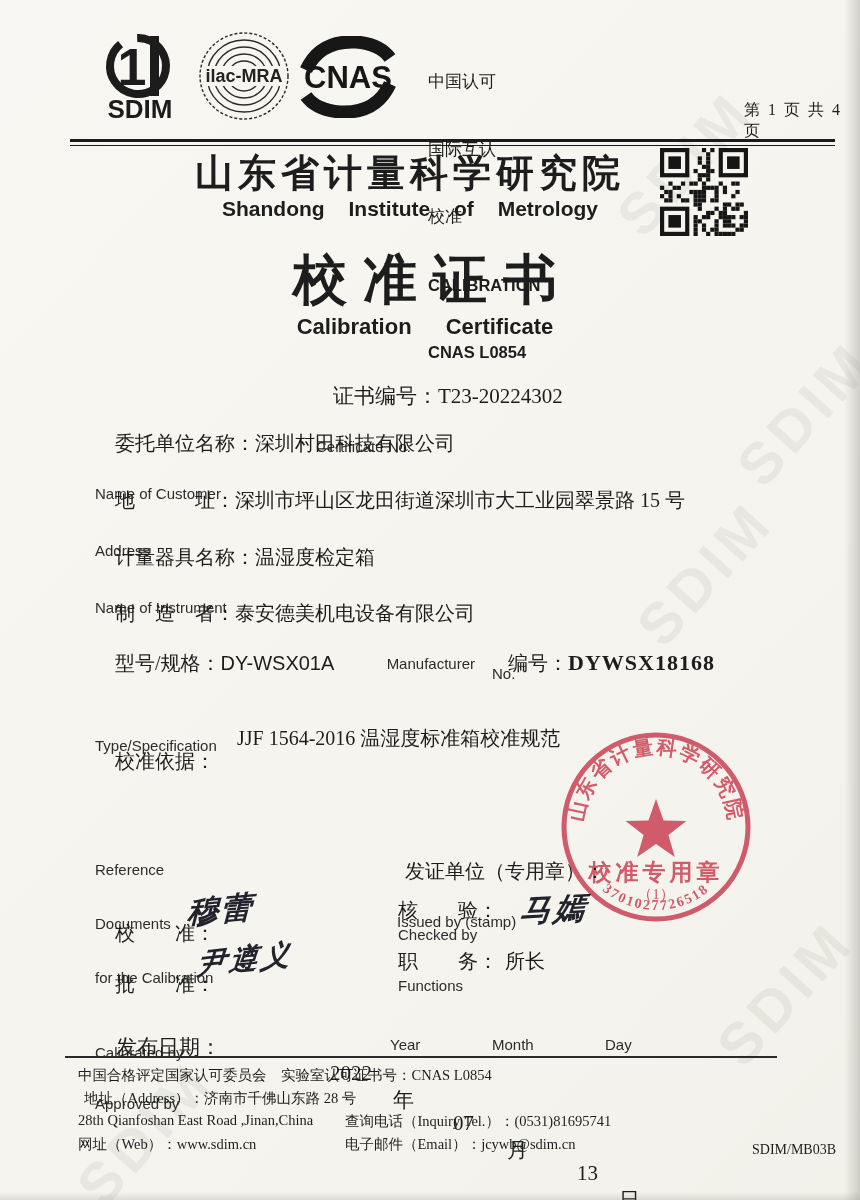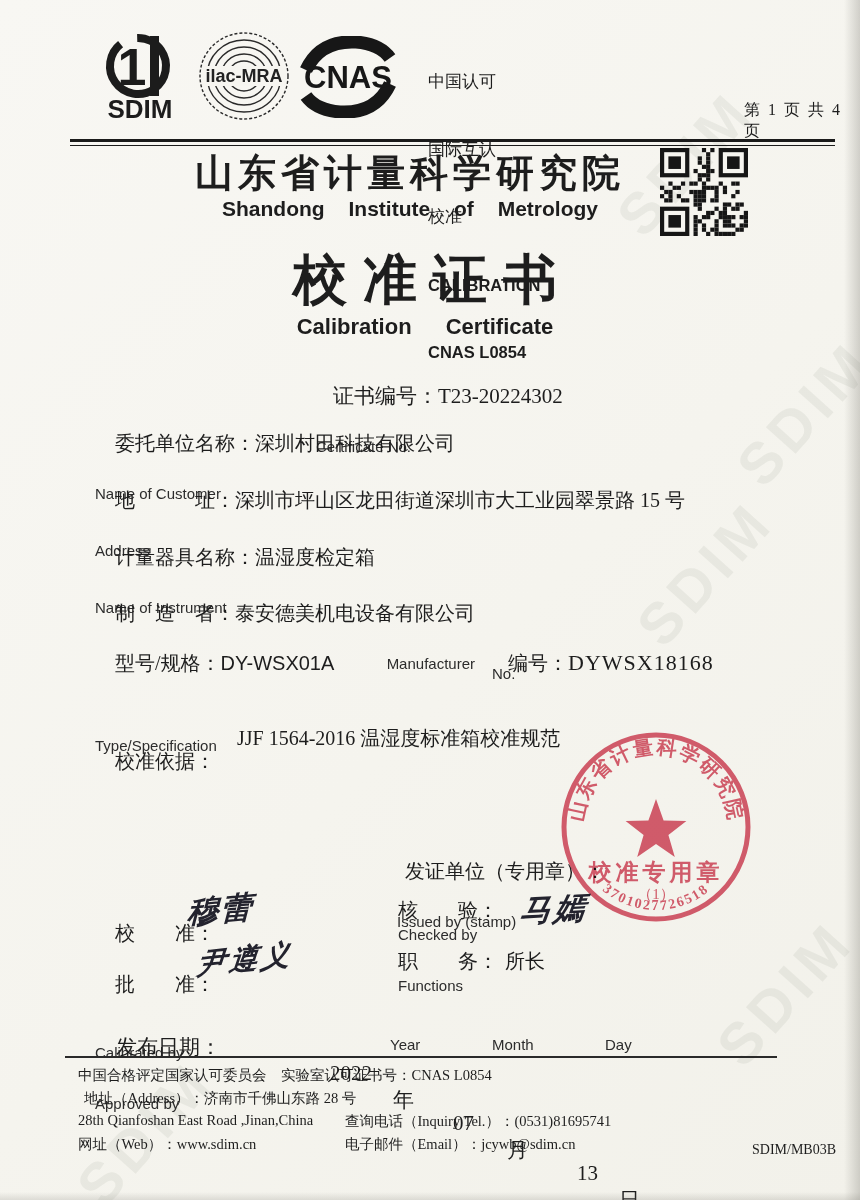--- a/index.html
+++ b/index.html
@@ -30,21 +30,21 @@
     font-size:54px;font-weight:900;letter-spacing:16px;text-indent:16px;}
   .cert-en{position:absolute;left:0;top:314px;width:850px;text-align:center;
     font-family:"Liberation Sans",sans-serif;font-weight:bold;font-size:22px;word-spacing:28px;}
   .cert-no{position:absolute;left:312px;top:357px;font-size:21px;white-space:pre;}
   .cert-no .en{display:block;margin:3px 0 8px 4px;}
   .frow{position:absolute;left:95px;font-size:20px;white-space:pre;}
   .frow .en{display:block;margin-top:5px;}
   .frow .en-line{display:block;line-height:20px;}
   .val-serif{font-family:"Liberation Serif",serif;}
   .val-sans{font-family:"Liberation Sans",sans-serif;}
-  .bold{font-weight:normal;}
+  .bold{font-weight:bold;}
   .sig{display:inline-block;font-size:31px;font-weight:600;font-style:italic;
     color:#23232e;transform:rotate(-5deg) skewX(-6deg);letter-spacing:3px;}
   .stamp-svg{position:absolute;left:556px;top:727px;mix-blend-mode:multiply;opacity:.88;}
   .qr{position:absolute;left:660px;top:146px;}
   .footer-line{position:absolute;font-size:14.5px;white-space:pre;}
   .doc-code{position:absolute;left:752px;top:1142px;font-size:14px;}
   .logo{position:absolute;}
 </style>
 </head>
 <body>
@@ -254,20 +254,25 @@
     <span class="abs" style="left:383px;top:0;">
       <span>编号：</span><span class="val-serif bold" style="font-size:22px;letter-spacing:1px;">DYWSX18168</span>
     </span>
     <span class="en lbl-en" style="margin-top:14px;">Type/Specification</span>
     <span class="abs lbl-en" style="left:397px;top:38px;">No.</span>
   </div>
 
   <div class="frow" style="top:725px;width:700px;">
     <span>校准依据：</span>
     <span class="abs val-serif" style="left:110px;top:0;margin-left:32px;">JJF 1564-2016 温湿度标准箱校准规范</span>
+    <span class="en lbl-en">
+      <span class="en-line">Reference</span>
+      <span class="en-line">Documents</span>
+      <span class="en-line">for the Calibration</span>
+    </span>
   </div>
 
   <div class="frow" style="left:385px;top:835px;">
     <span>发证单位（专用章）：</span>
     <span class="en lbl-en" style="margin-left:12px;">Issued by (stamp)</span>
   </div>
 
   <svg class="stamp-svg" width="200" height="200" viewBox="0 0 200 200">
     <g fill="#d5495e" stroke="none">
       <circle cx="100" cy="100" r="92" fill="none" stroke="#d5495e" stroke-width="5"></circle>

